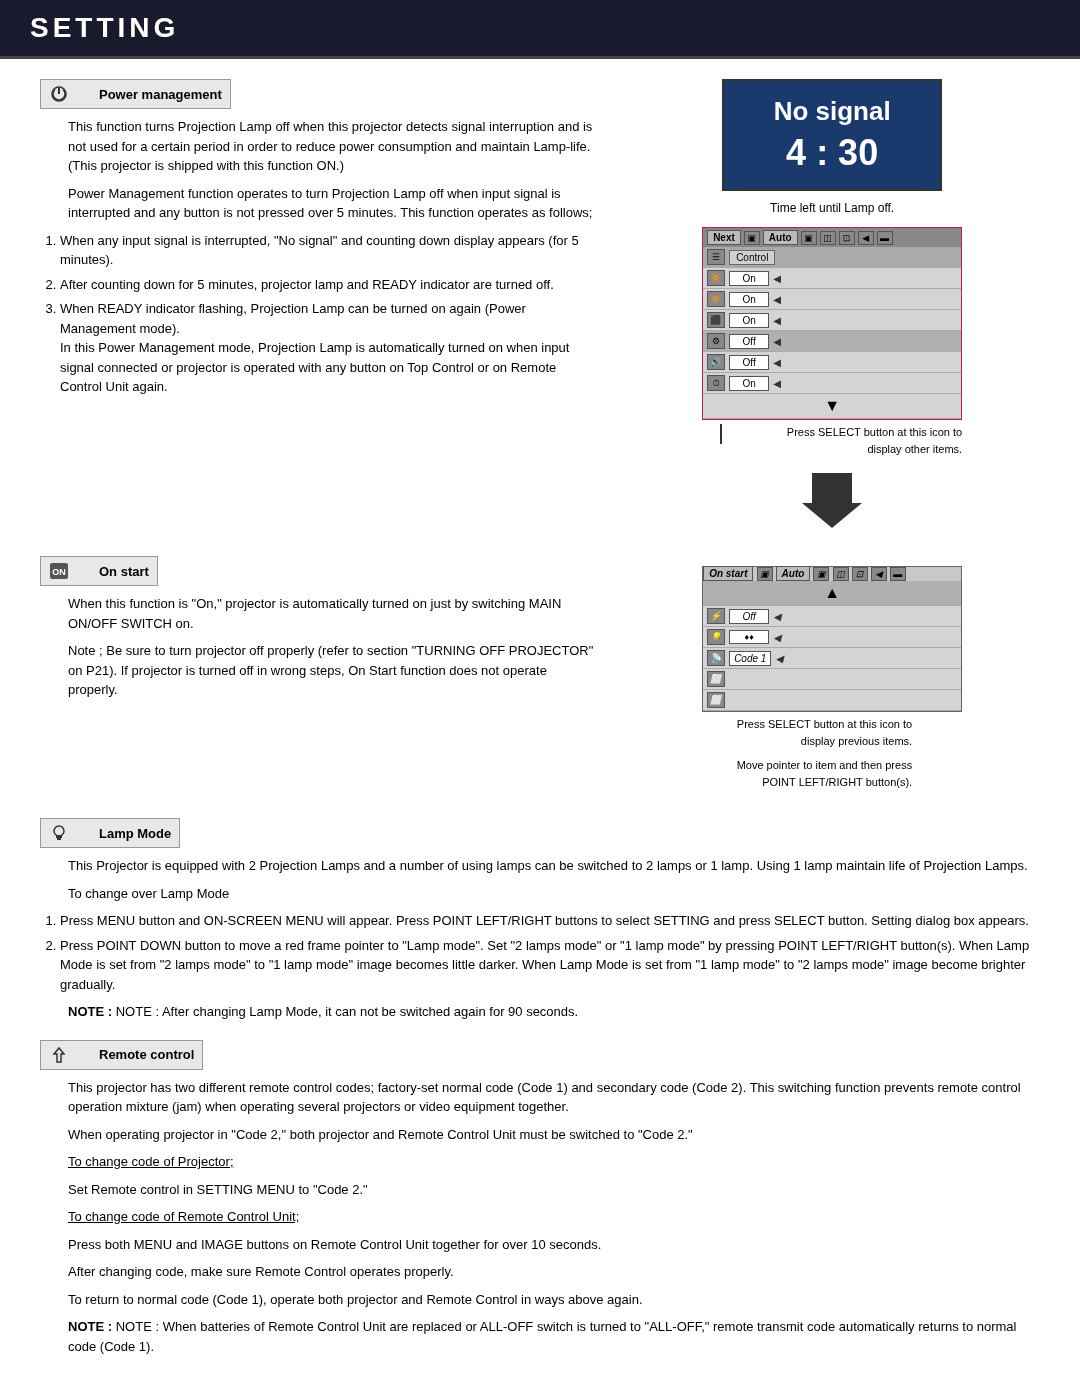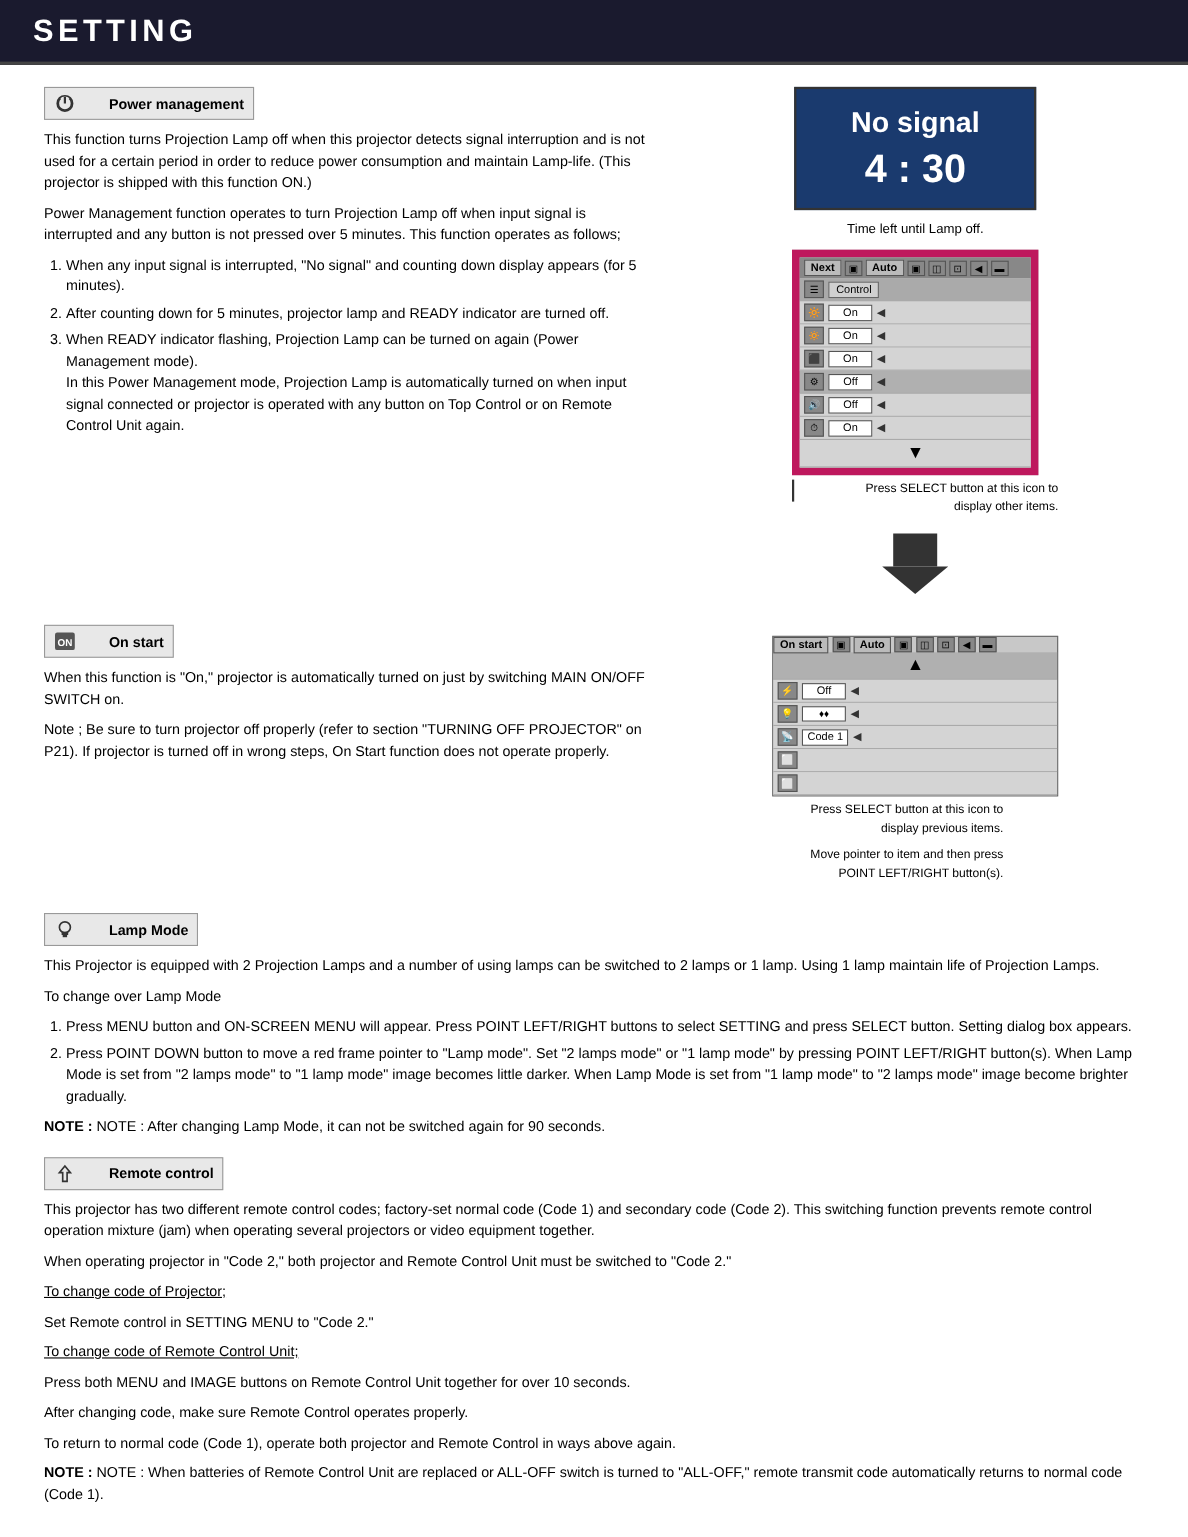--- a/index.html
+++ b/index.html
@@ -89,23 +89,23 @@
       font-weight: bold;
     }
     .lamp-off-text {
       font-size: 12px;
       margin-bottom: 12px;
       text-align: center;
     }
 
     
     .menu-ui {
-      border: 7px solid #be185d;
+      border: 1px solid #be185d;
       background: #c8c8c8;
-      width: 224px;
+      width: 260px;
       font-size: 11px;
     }
     .menu-ui .menu-bar {
       background: #888;
       display: flex;
       align-items: center;
       padding: 2px 4px;
       gap: 3px;
       font-size: 10px;
     }
@@ -191,27 +191,29 @@
       border-top: 25px solid #333;
     }
 
     
     .menu-ui2 {
       border: 1px solid #666;
       background: #c8c8c8;
       width: 260px;
       font-size: 11px;
       margin-top: 10px;
+      font-style: italic;
     }
 
     
     p {
       margin-bottom: 8px;
       line-height: 1.5;
       font-size: 13px;
+      margin-left: 28px;
     }
     ol {
       margin-left: 20px;
       margin-bottom: 8px;
     }
     ol li {
       margin-bottom: 5px;
       line-height: 1.5;
       font-size: 13px;
     }

